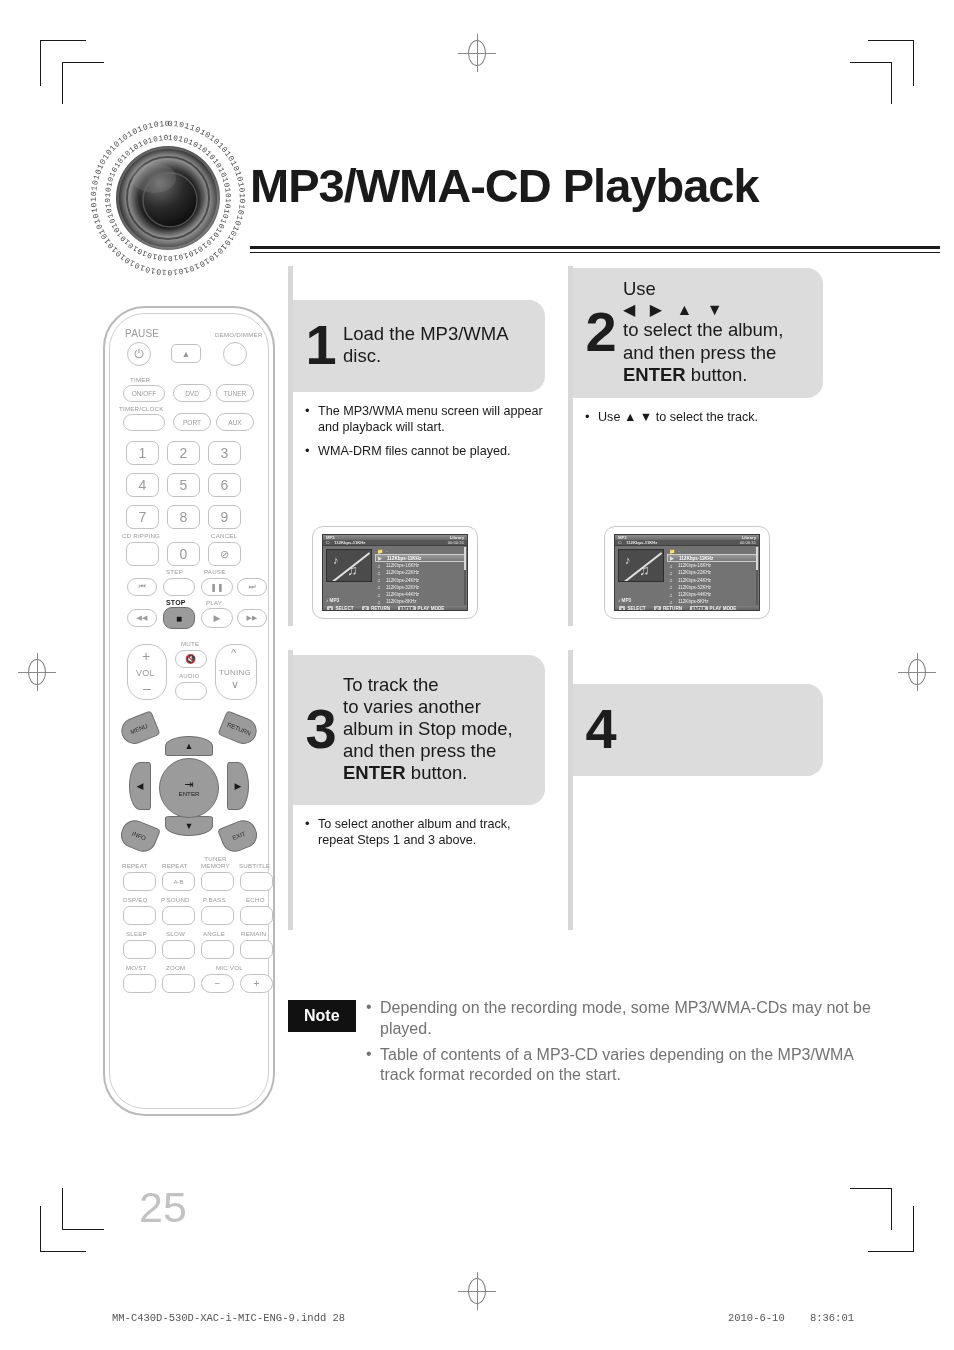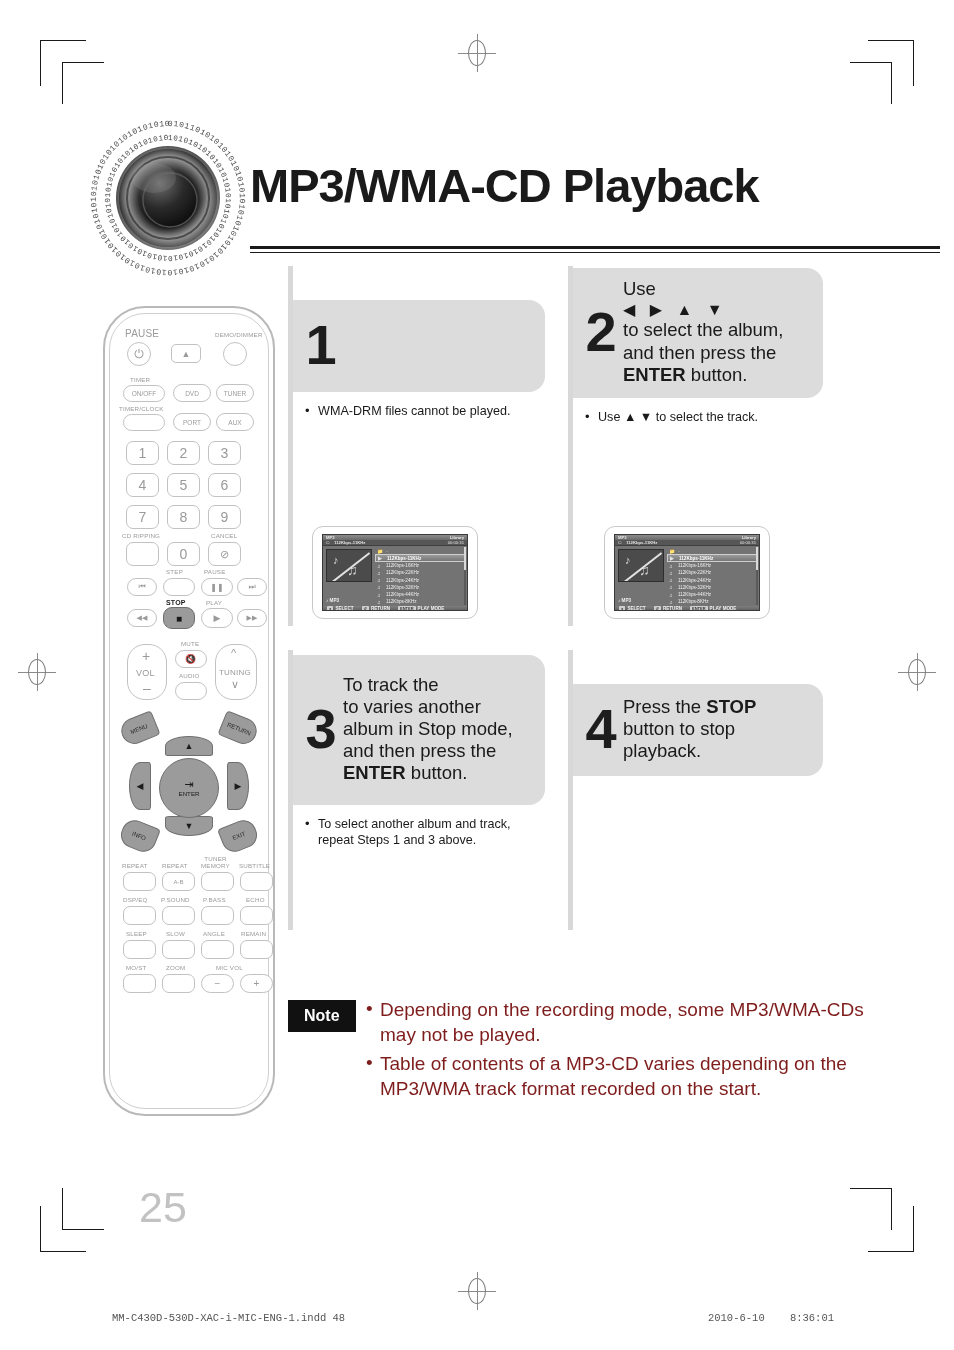--- a/index.html
+++ b/index.html
@@ -166,39 +166,39 @@
 
   
   .note-wrap { position: absolute; left: 288px; top: 998px; width: 600px; }
   .note-badge {
     display: inline-block; background: #111; color: #fff;
     font-size: 16px; font-weight: bold; padding: 4px 13px;
     border: 3px solid #111; position: absolute; left: 0; top: 2px;
   }
   .note-list { margin-left: 78px; }
   .note-item {
-    position: relative; padding-left: 14px; font-size: 19px;
-    line-height: 1.3; color: #7f1d1d; margin-bottom: 5px;
+    position: relative; padding-left: 14px; font-size: 16px;
+    line-height: 1.3; color: #737373; margin-bottom: 5px;
   }
   .note-item::before { content: "\2022"; position: absolute; left: 0; top: -1px; }
 
   
   .page-num {
     position: absolute; left: 139px; top: 1183px;
     font-size: 43px; color: #c2c2c2;
   }
 
   
   .footer {
     position: absolute; bottom: 38px; left: 0; width: 100%;
     font-family: "Liberation Mono", monospace;
     font-size: 10.5px; color: #555;
   }
   .footer .left { position: absolute; left: 112px; }
-  .footer .right { position: absolute; right: 120px; white-space: pre; }
+  .footer .right { position: absolute; right: 100px; white-space: pre; }
 
   
   .remote {
     position: absolute; left: 103px; top: 306px;
     width: 172px; height: 810px;
   }
   .remote-shell {
     position: absolute; inset: 0;
     border: 2px solid #b9b9b9; border-radius: 42px;
     background: #fff;
@@ -319,22 +319,27 @@
 <div class="title-rule2"></div>
 
 <div class="col-rule" style="left:288px;top:266px;height:360px;"></div>
 <div class="col-rule" style="left:568px;top:266px;height:360px;"></div>
 <div class="col-rule" style="left:288px;top:650px;height:280px;"></div>
 <div class="col-rule" style="left:568px;top:650px;height:280px;"></div>
 
 <div class="step" style="left:293px;top:300px;width:252px;">
   <div class="step-box" style="min-height:92px;">
     <div class="step-num">1</div>
+    <div class="step-text">
+      <div>Load the MP3/WMA</div>
+      <div>disc.</div>
+    </div>
   </div>
   <div class="bullets">
+    <div class="bullet">The MP3/WMA menu screen will appear and playback will start.</div>
     <div class="bullet">WMA-DRM files cannot be played.</div>
   </div>
 </div>
 
 <div class="tv" style="position:absolute;left:312px;top:526px;">
   <div class="tv-inner">
     <div class="tv-top">
       <span>MP3</span>
       <span>Library</span>
     </div>
@@ -492,40 +497,35 @@
     </div>
   </div>
   <div class="bullets">
     <div class="bullet">To select another album and track, repeat Steps 1 and 3 above.</div>
   </div>
 </div>
 
 <div class="step" style="left:573px;top:684px;width:250px;">
   <div class="step-box" style="min-height:92px;">
     <div class="step-num">4</div>
-    <div class="step-text">
-      <div><span>Press the </span><b>STOP</b></div>
-      <div>button to stop</div>
-      <div>playback.</div>
-    </div>
   </div>
 </div>
 
 <div class="note-wrap">
   <div class="note-badge">Note</div>
   <div class="note-list">
     <div class="note-item">Depending on the recording mode, some MP3/WMA-CDs may not be played.</div>
     <div class="note-item">Table of contents of a MP3-CD varies depending on the MP3/WMA track format recorded on the start.</div>
   </div>
 </div>
 
 <div class="page-num">25</div>
 
 <div class="footer">
-  <span class="left">MM-C430D-530D-XAC-i-MIC-ENG-1.indd    48</span>
+  <span class="left">MM-C430D-530D-XAC-i-MIC-ENG-9.indd    28</span>
   <span class="right">2010-6-10    8:36:01</span>
 </div>
 
 <div class="remote">
   <div class="remote-shell"></div>
   <div class="remote-shell2"></div>
 
   <div class="rlbl" style="left:22px;top:22px;font-size:10px;color:#9a9a9a;">PAUSE</div>
   <div class="rbtn round" style="left:24px;top:36px;width:24px;height:24px;">
     <span class="rbtn-txt" style="font-size:12px;">⏻</span>

